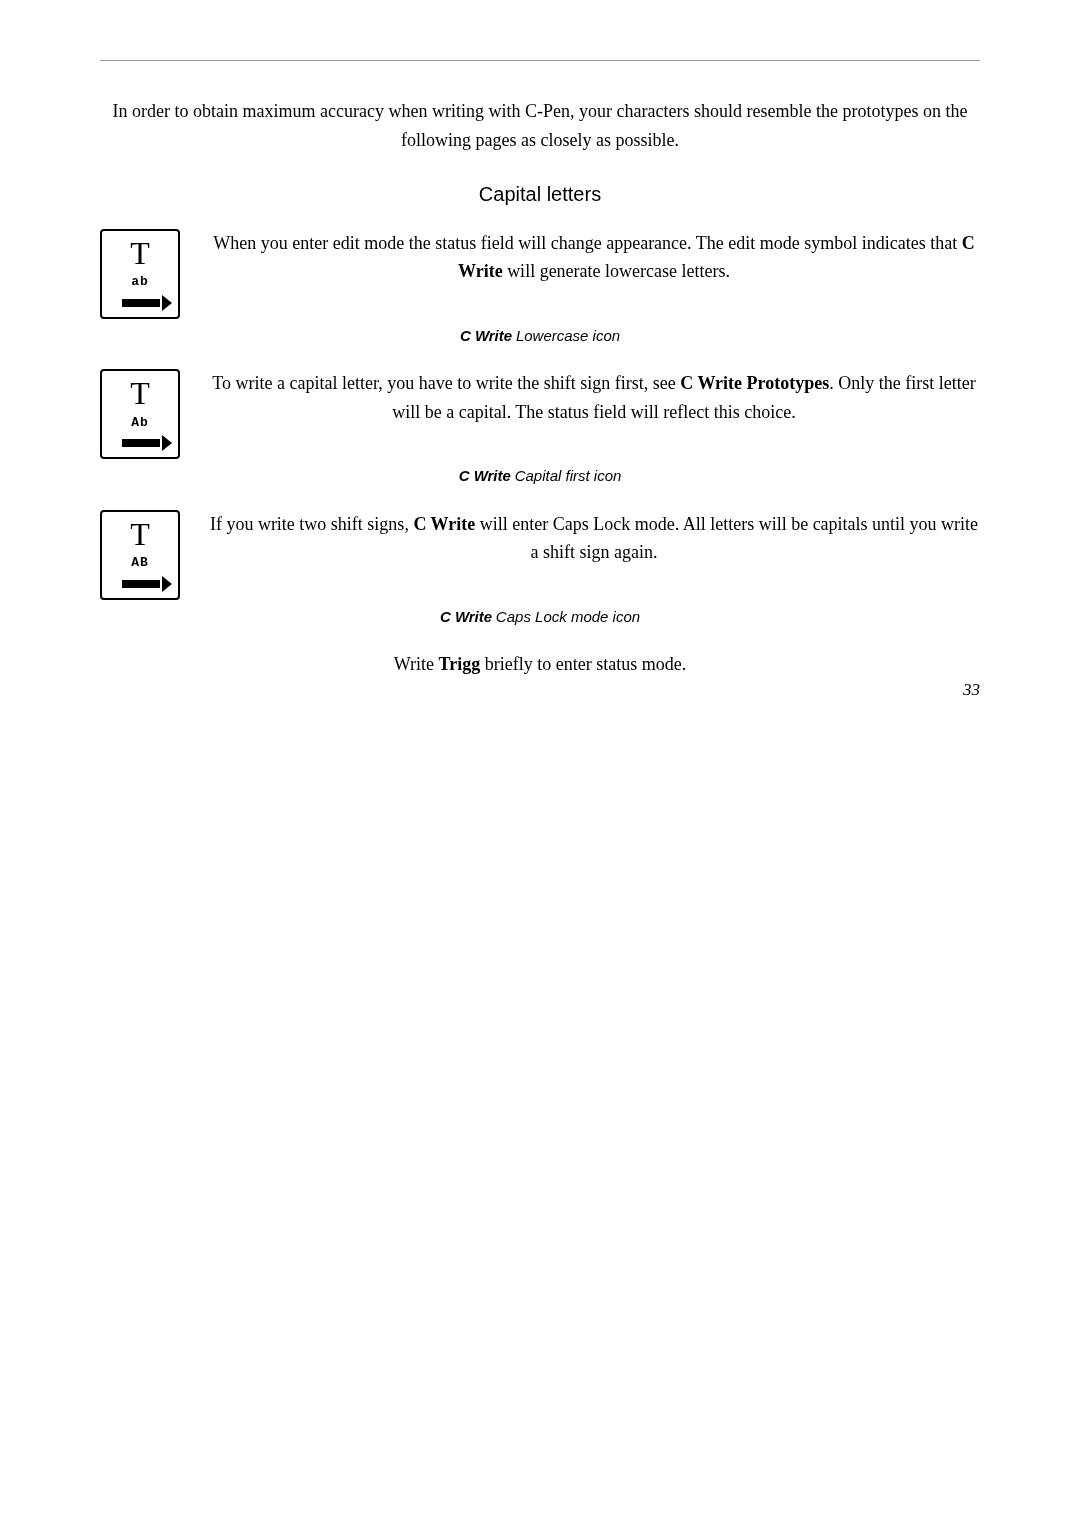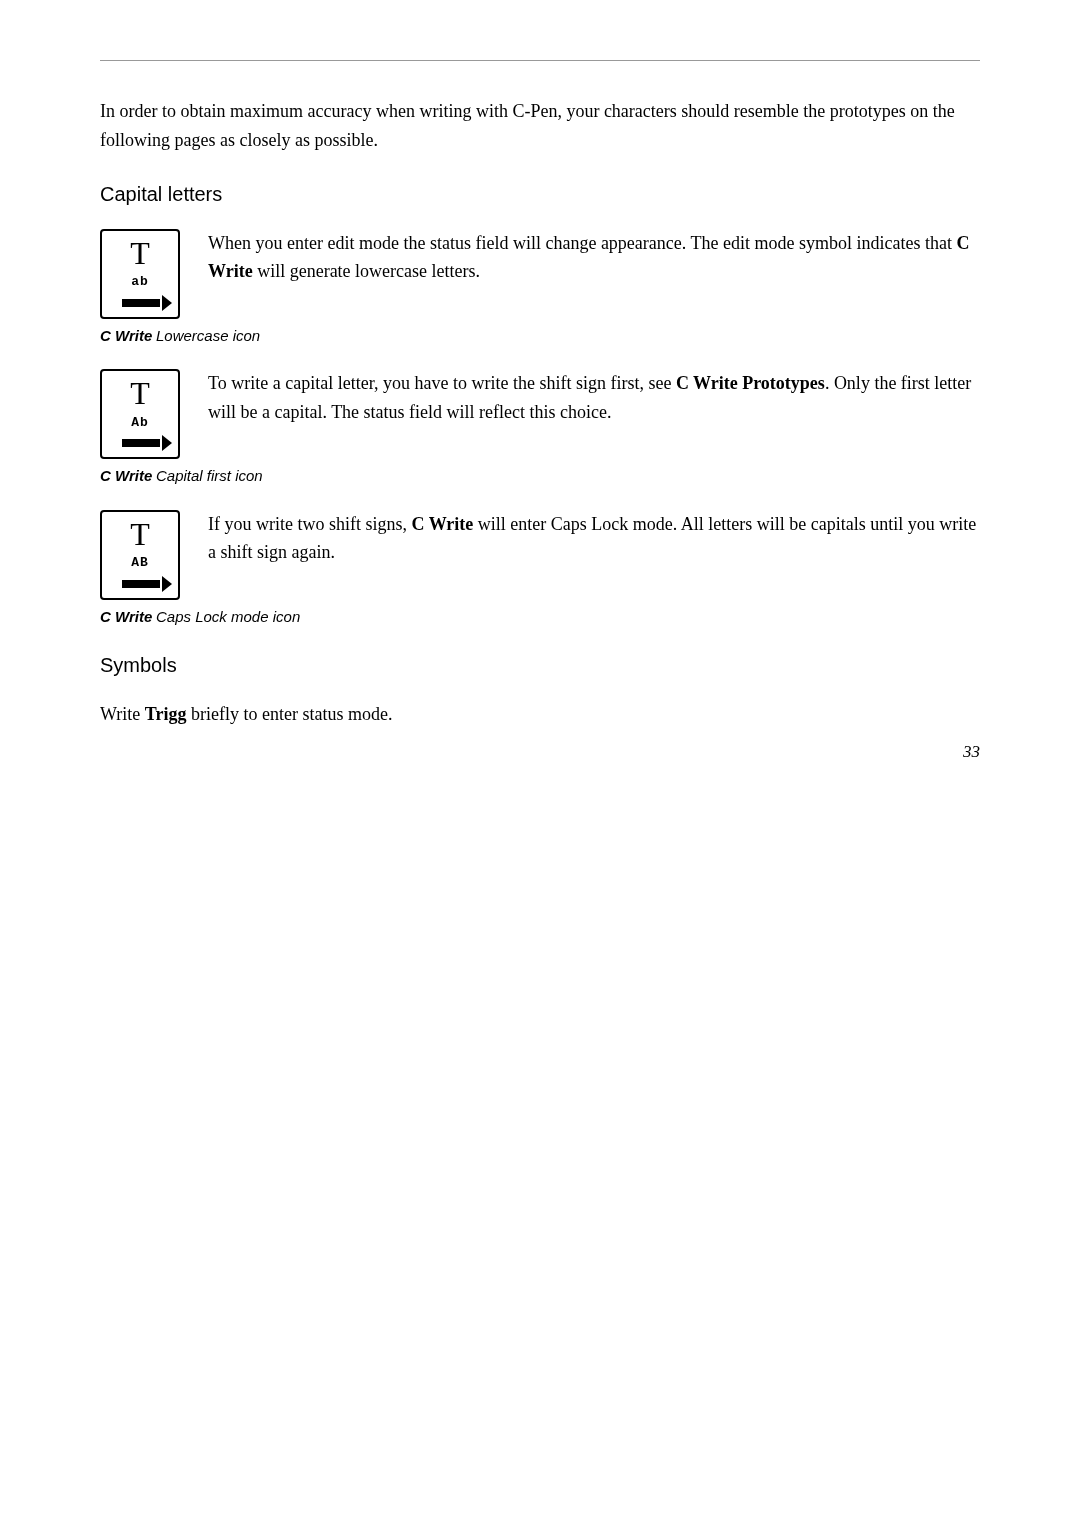--- a/index.html
+++ b/index.html
@@ -1,18 +1,19 @@
 <!DOCTYPE html>
 <html><head>
   <meta charset="utf-8">
   <style>
     * {
       margin: 0;
       padding: 0;
       box-sizing: border-box;
+      text-align: center;
     }
 
     body {
       background: #fff;
       font-family: Georgia, 'Times New Roman', serif;
       font-size: 18px;
       line-height: 1.5;
       color: #000;
       width: 1080px;
       min-height: 1521px;
@@ -134,21 +135,21 @@
       font-style: normal;
     }
 
     .icon-caption em {
       font-style: italic;
       font-family: Arial, Helvetica, sans-serif;
     }
 
     .page-number {
       position: absolute;
-      bottom: 44px;
+      bottom: 56px;
       right: 100px;
       font-size: 17px;
       font-style: italic;
       font-family: Georgia, serif;
     }
 
     .symbols-section {
       margin-top: 10px;
     }
 
@@ -216,20 +217,19 @@
       <div class="text-content">
         If you write two shift signs, <strong>C Write</strong> will enter Caps Lock mode. All letters will be capitals until you write a shift sign again.
       </div>
     </div>
     <div class="icon-caption">
       <strong><em>C Write</em></strong> <em>Caps  Lock mode icon</em>
     </div>
   </div>
 
   <div class="symbols-section">
-    <h2 class="section-heading">Symbols</h2>
     <p class="symbols-text">
       <span>Write </span><strong>Trigg</strong><span> briefly to enter status mode.</span>
     </p>
   </div>
 
   <div class="page-number">33</div>
 </div>
 
 </body></html>

